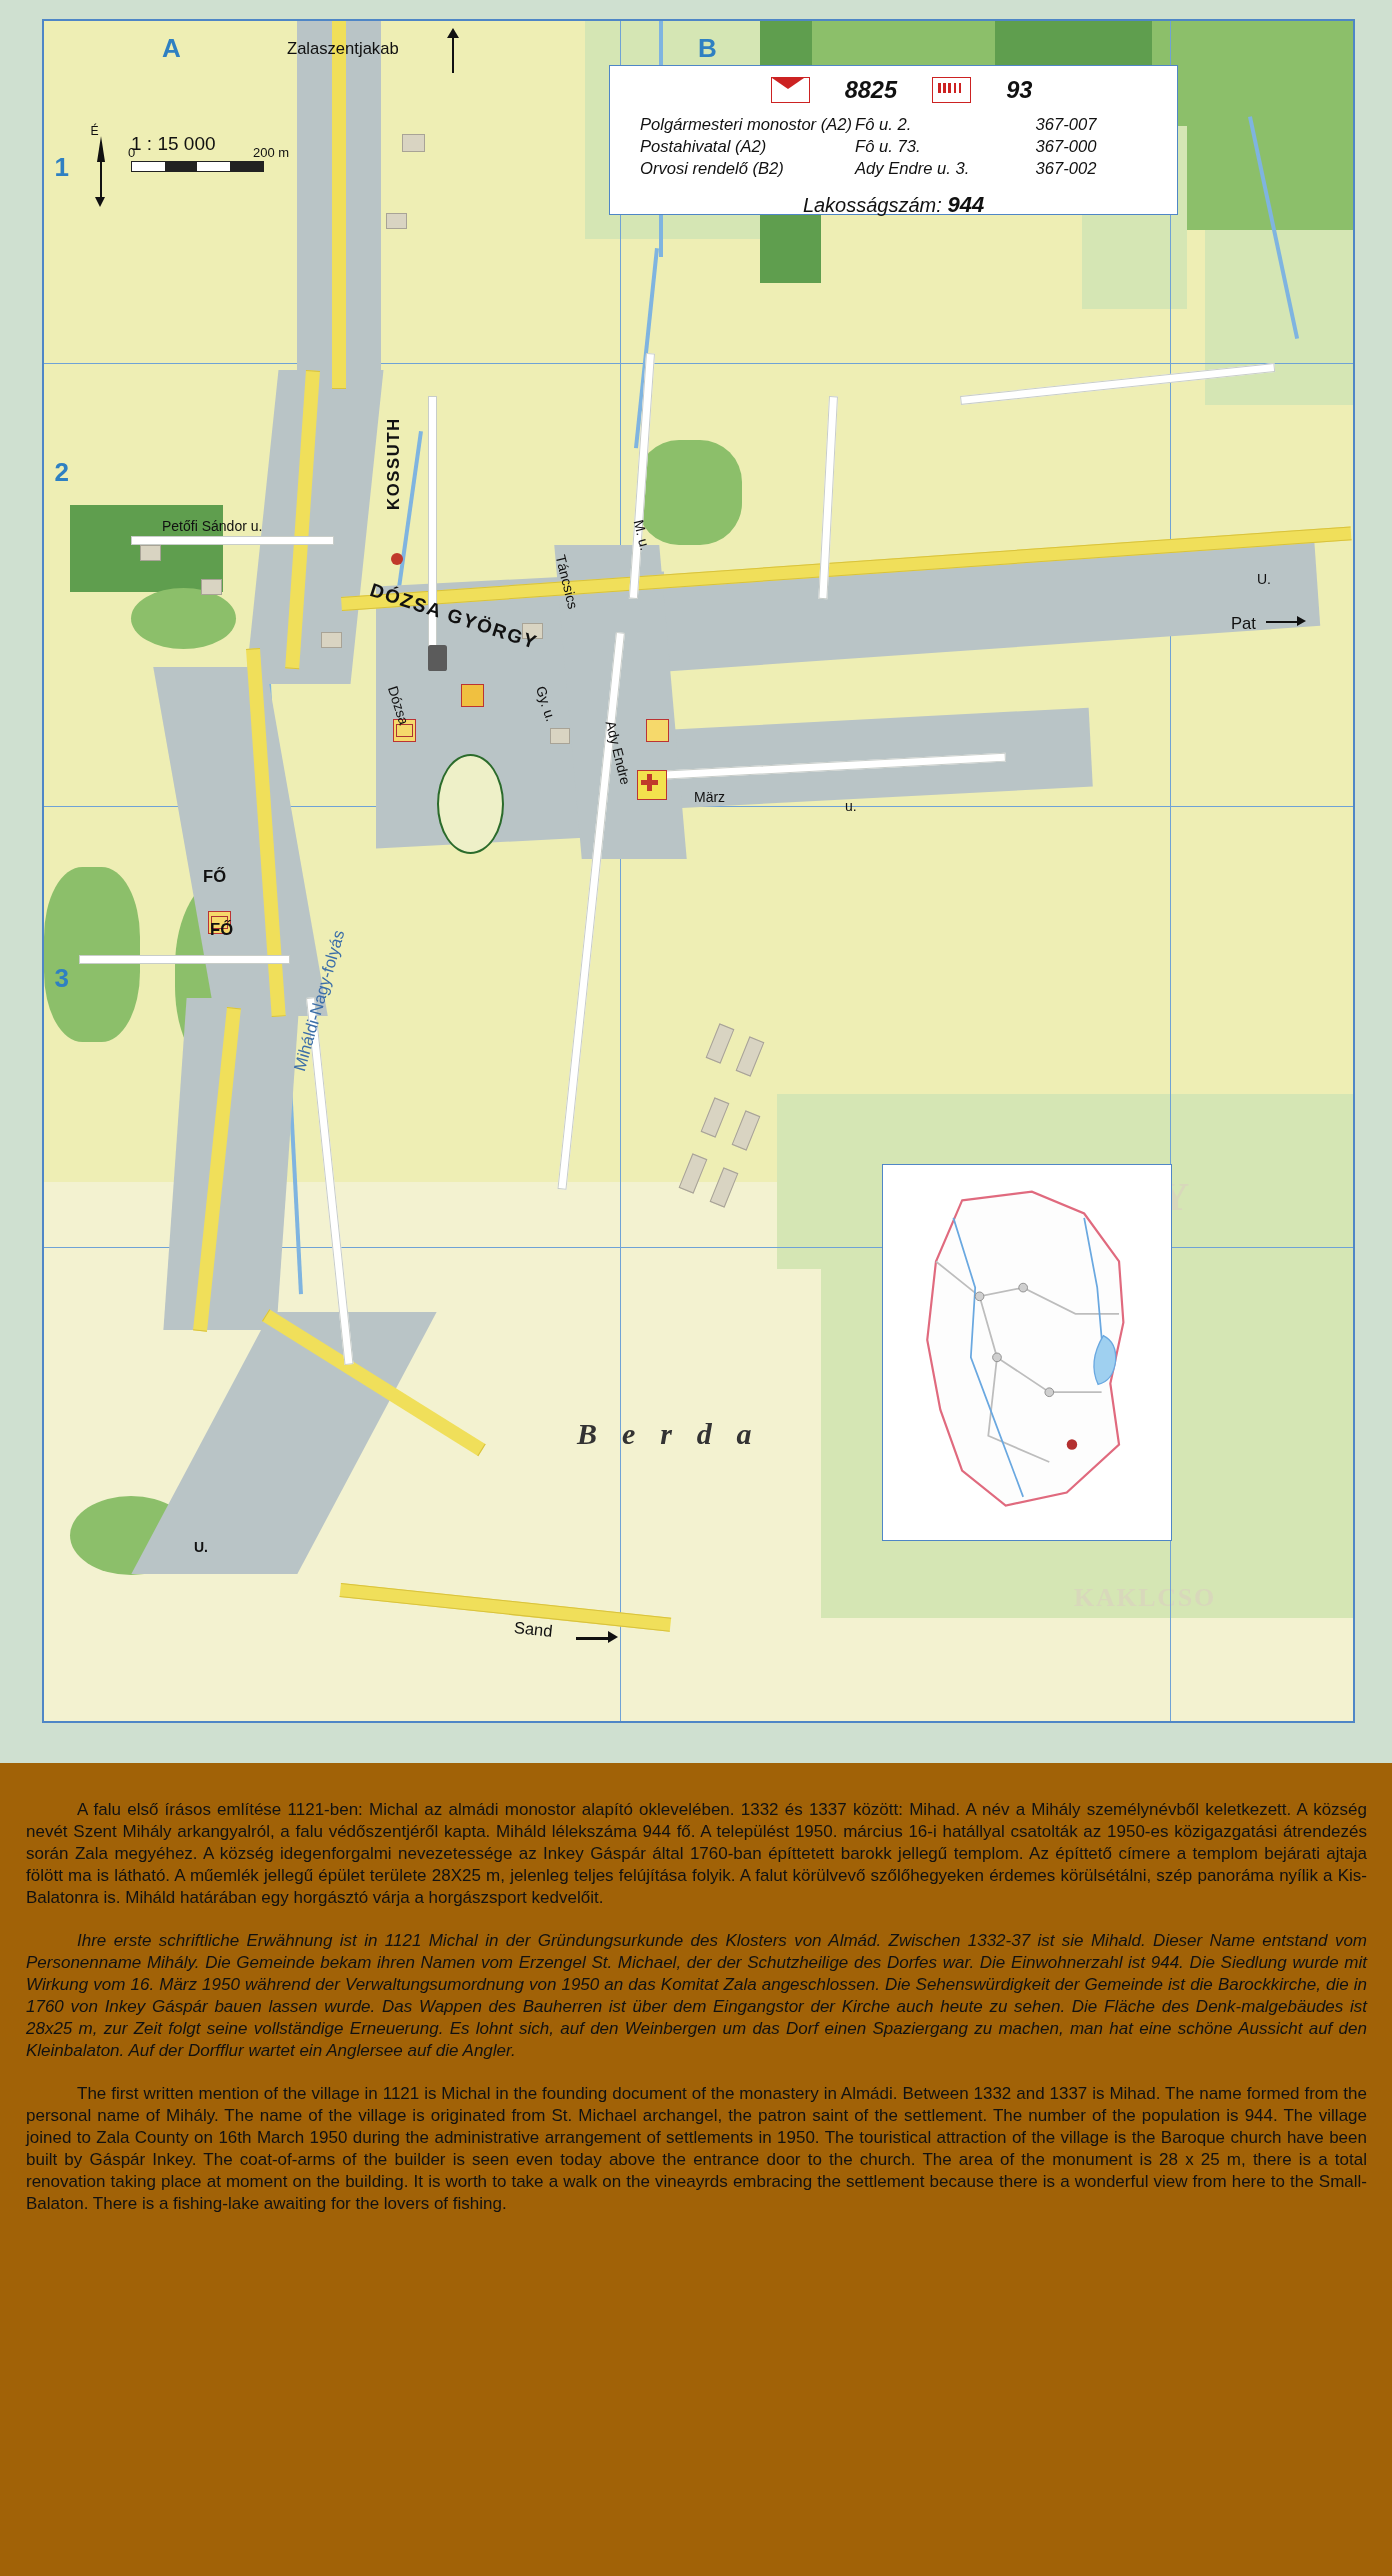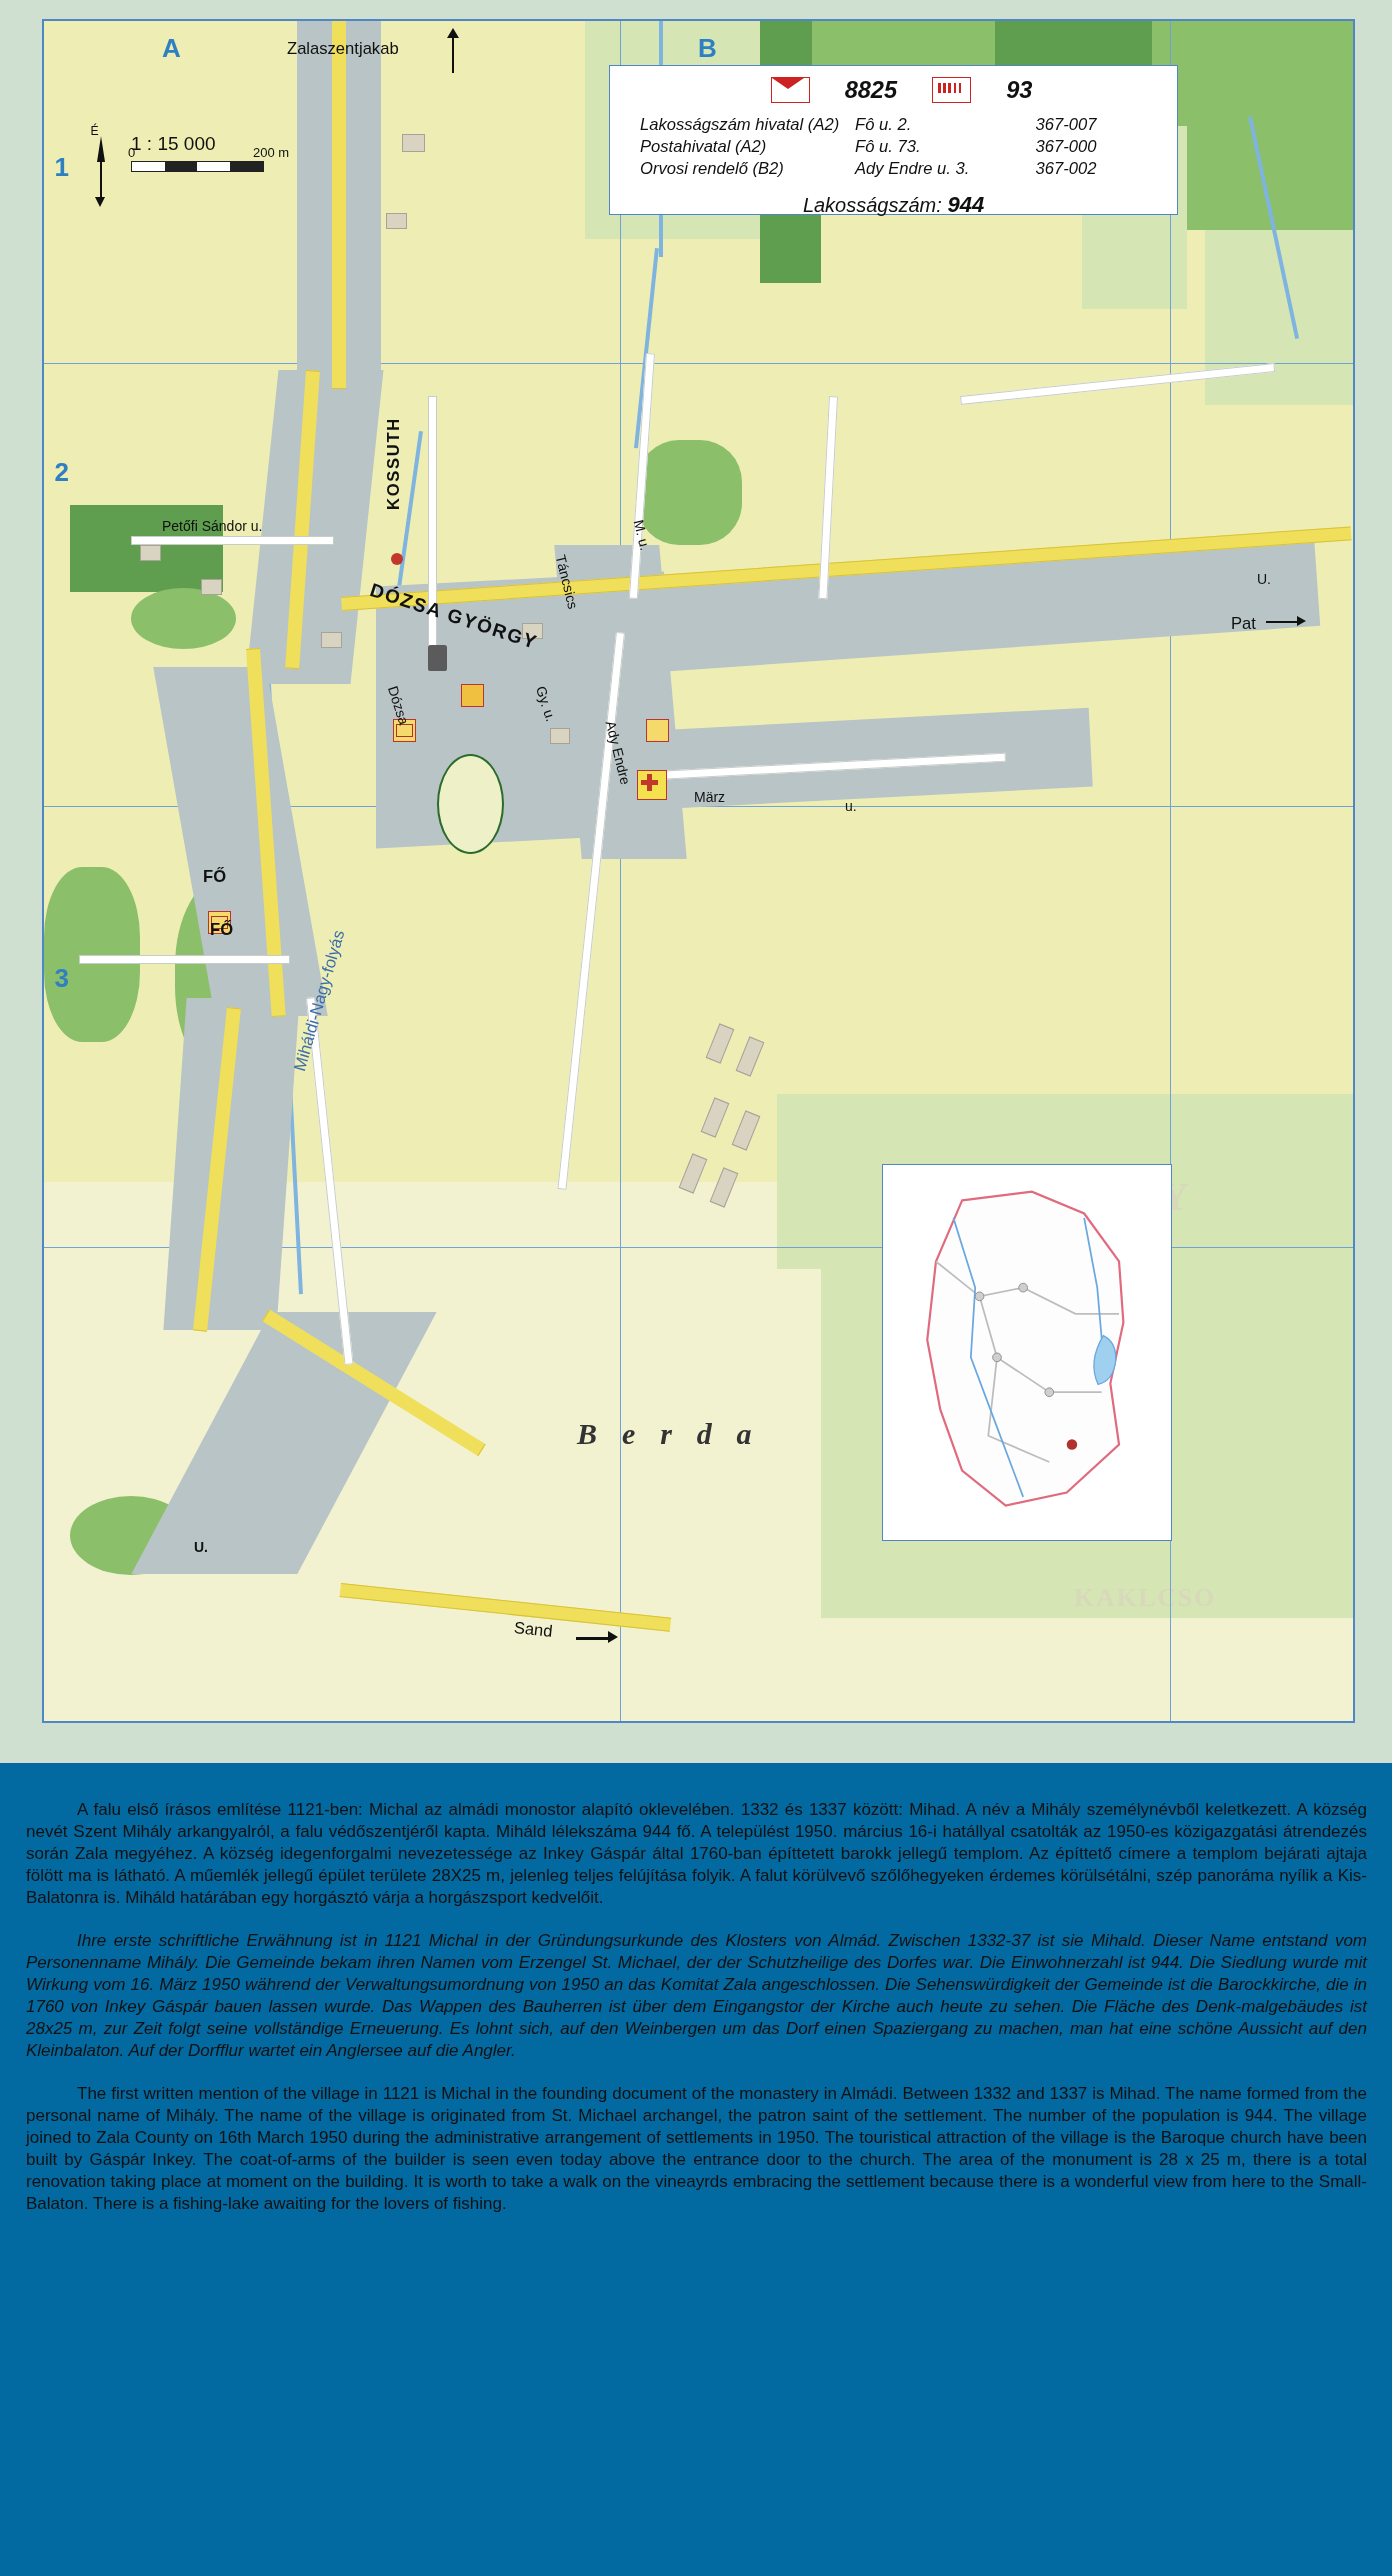--- a/index.html
+++ b/index.html
@@ -327,21 +327,21 @@
     font-size: 40px;
     letter-spacing: 1.7px;
   }
 
   
   #text-area {
     position: absolute;
     left: 0; top: 1763px;
     width: 1393px;
     height: 813px;
-    background: #0369a1;
+    background: #a16207;
     padding: 19px 26px 0 26px;
     box-sizing: border-box;
   }
   .para {
     font-family: "Liberation Sans", sans-serif;
     font-size: 17px;
     line-height: 22px;
     color: #111;
     text-align: justify;
     text-indent: 51px;
@@ -490,21 +490,21 @@
 
     <div class="info-box">
       <div class="info-head">
         <span class="zip-icon"></span>
         <span class="zip-num">8825</span>
         <span class="phone-icon"></span>
         <span class="zip-num">93</span>
       </div>
       <div class="info-rows">
         <div class="info-row">
-          <span class="c1">Lakosságszám hivatal (A2)</span>
+          <span class="c1">Polgármesteri monostor (A2)</span>
           <span class="c2">Fô u. 2.</span>
           <span class="c3">367-007</span>
         </div>
         <div class="info-row">
           <span class="c1">Postahivatal (A2)</span>
           <span class="c2">Fô u. 73.</span>
           <span class="c3">367-000</span>
         </div>
         <div class="info-row">
           <span class="c1">Orvosi rendelő (B2)</span>

